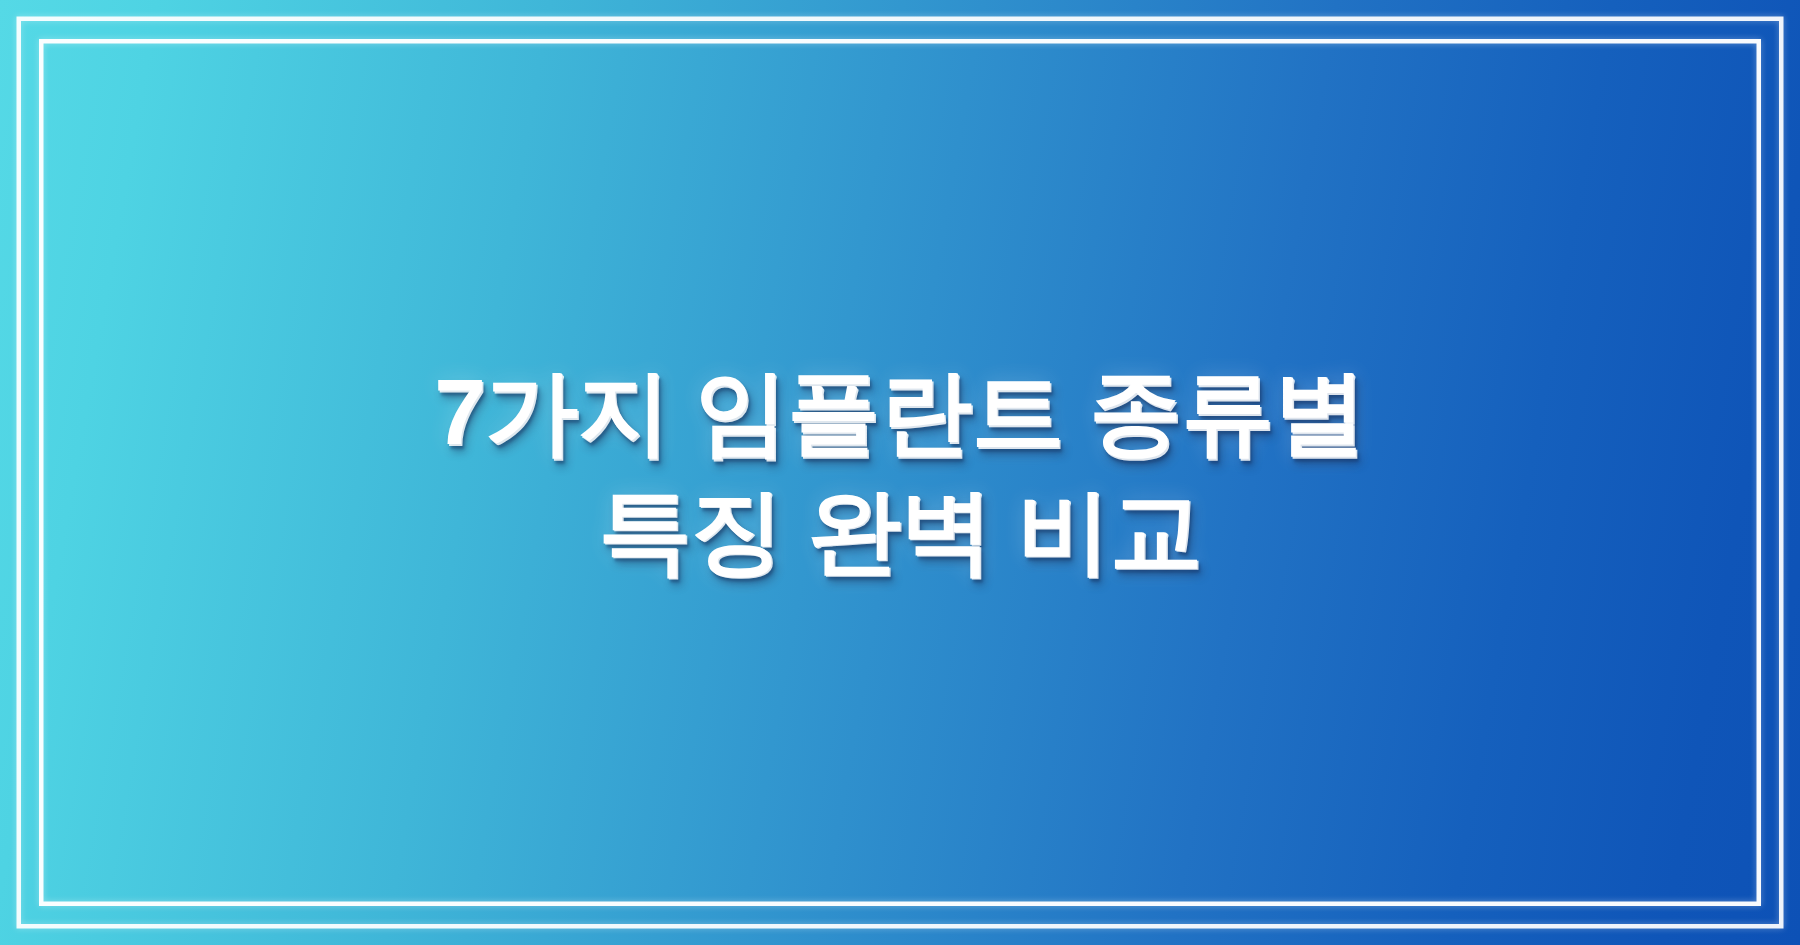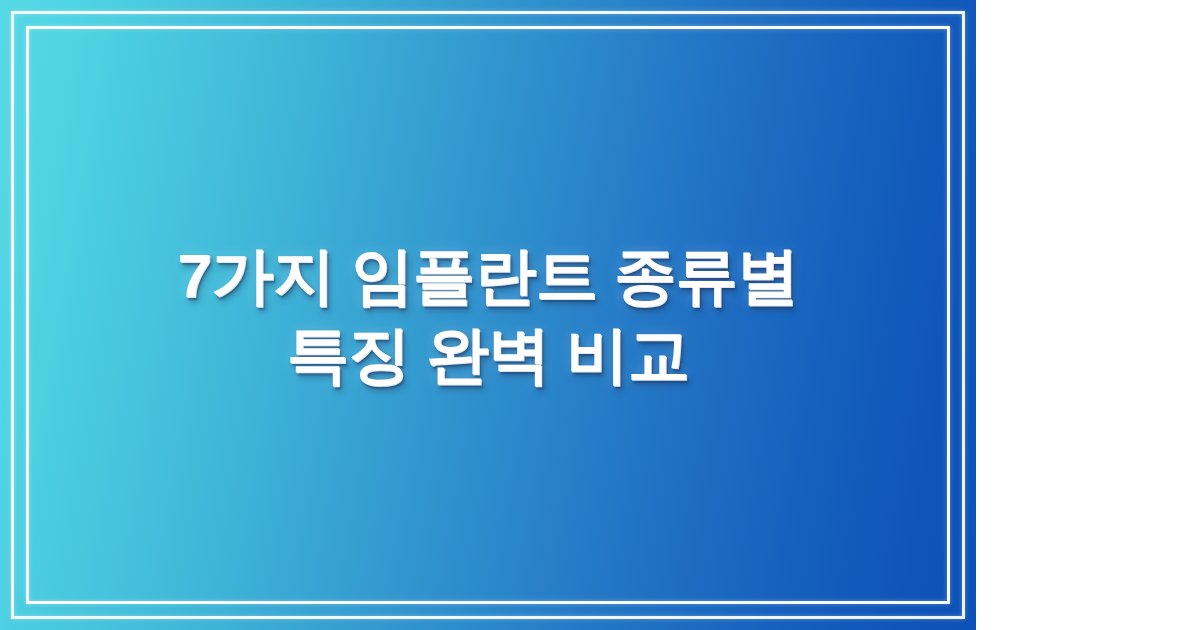--- a/index.html
+++ b/index.html
@@ -4,21 +4,21 @@
 <title>7가지 임플란트 종류별 특징 완벽 비교</title>
 <style>
   html, body {
     margin: 0;
     padding: 0;
     background: #ffffff;
   }
 
   #thumbnail-card {
     position: relative;
-    width: 976px;
+    width: 1200px;
     height: 630px;
     overflow: hidden;
     box-sizing: border-box;
     font-family: "Liberation Sans", "DejaVu Sans", sans-serif;
   }
 
   
   #background-gradient {
     position: absolute;
     inset: 0;

